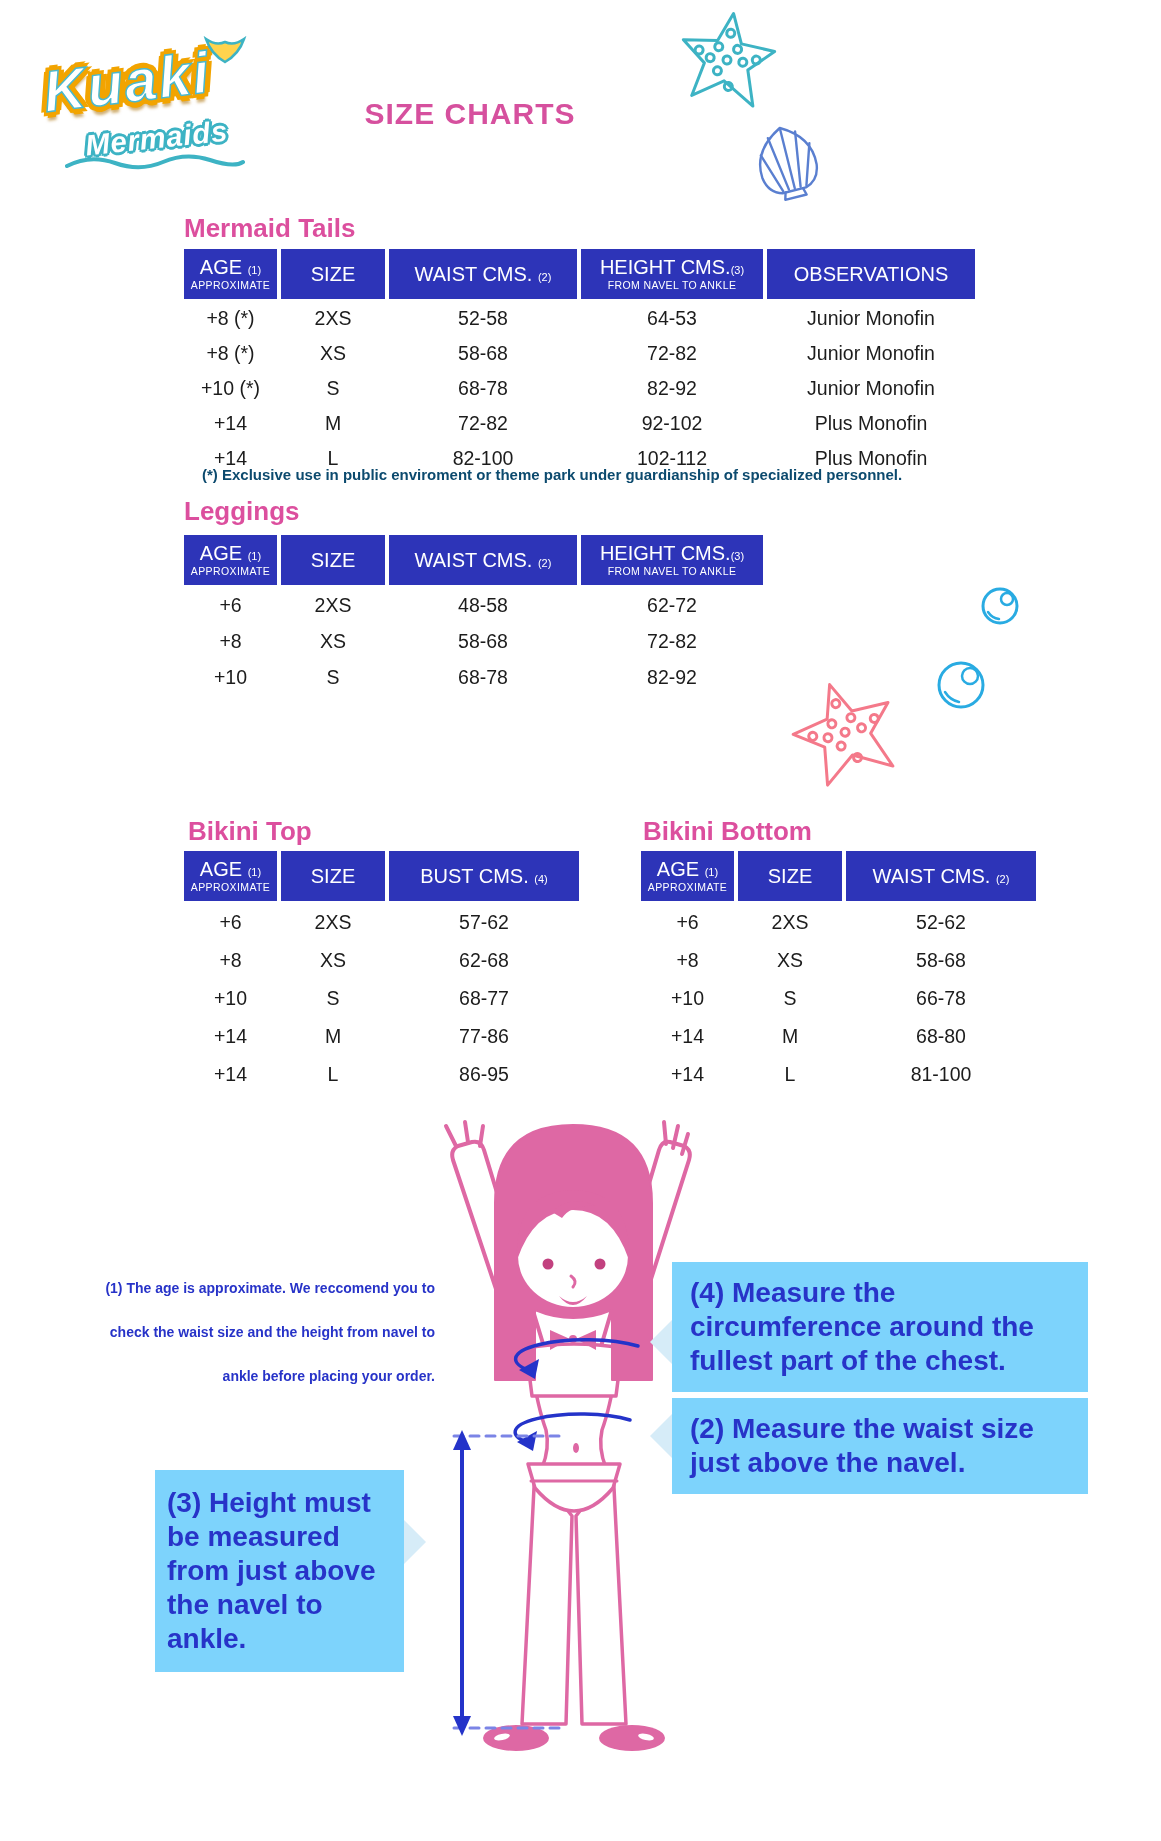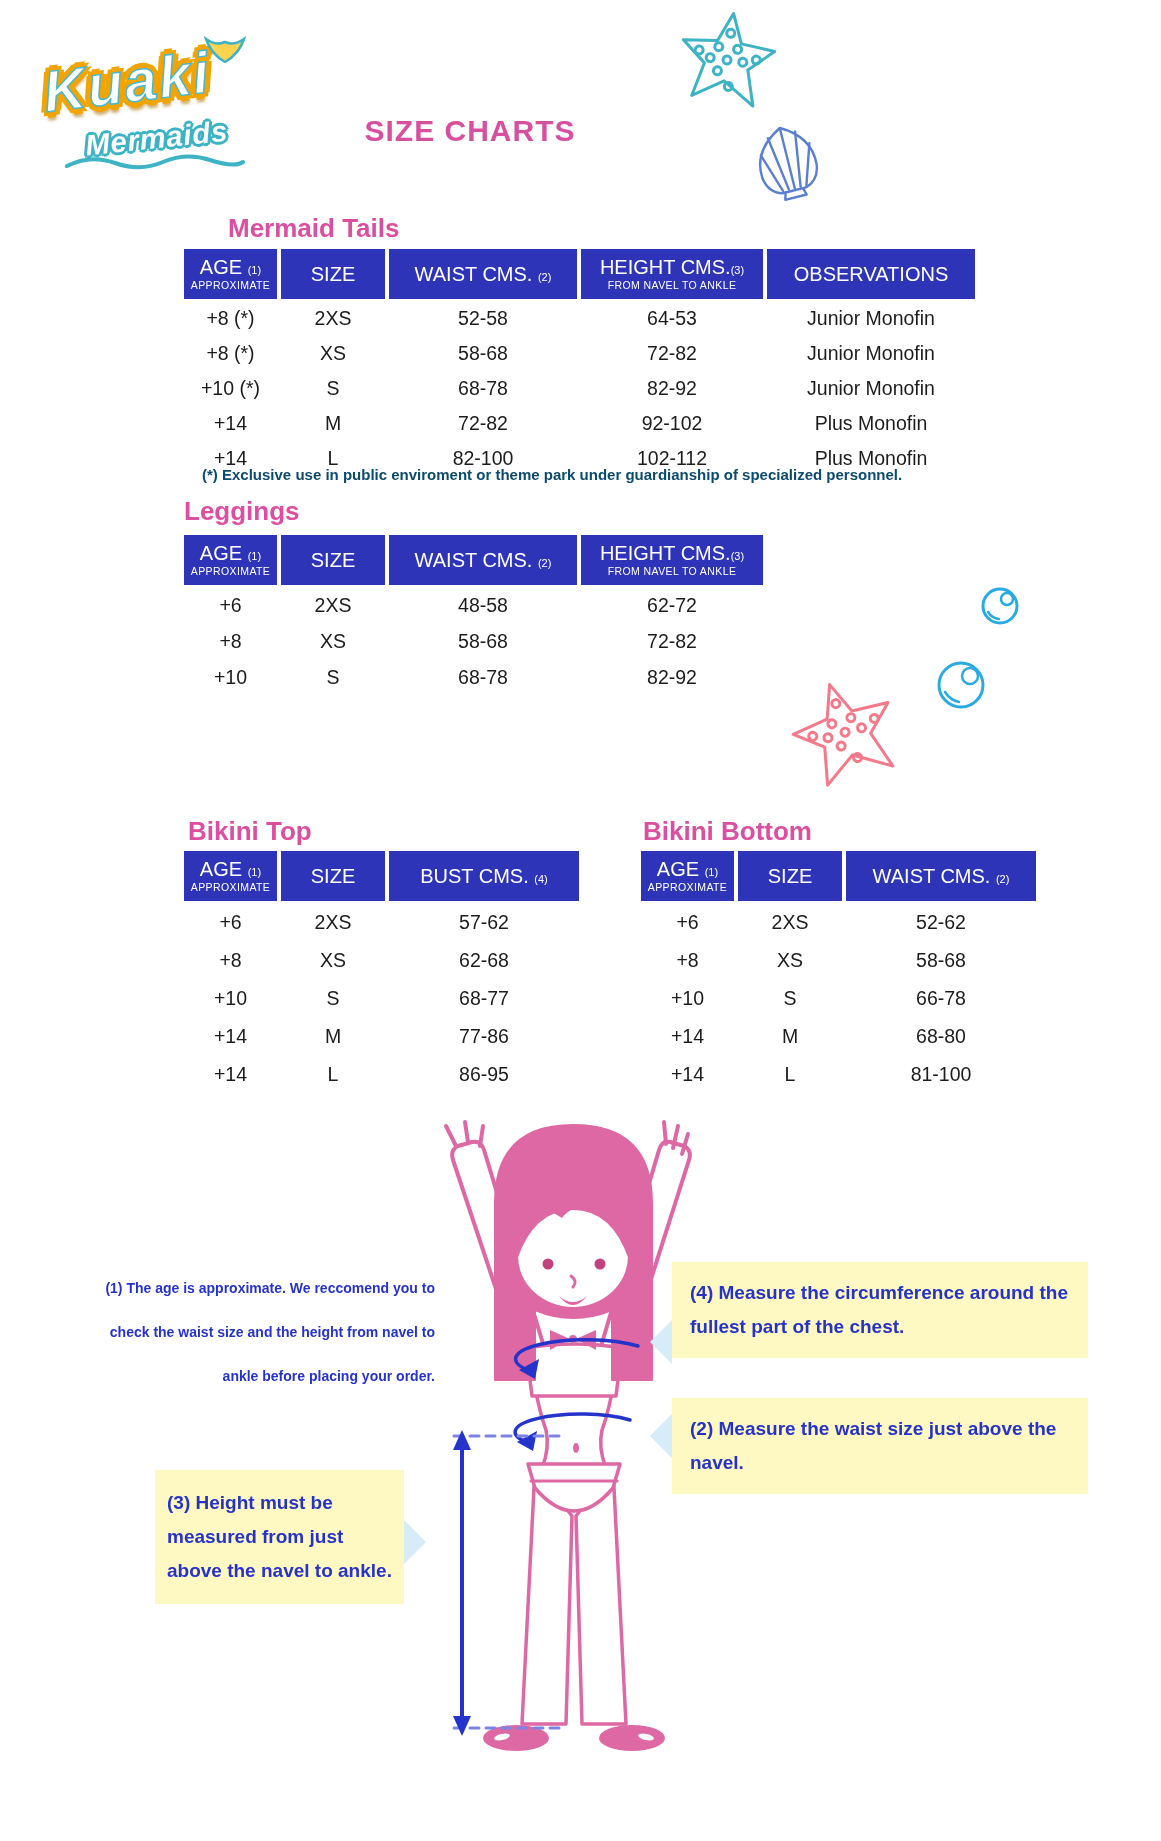--- a/index.html
+++ b/index.html
@@ -24,27 +24,27 @@
     color:#ffffff; transform:rotate(-6deg);
     text-shadow:
       2px 2px 0 #3db3c4, -2px 2px 0 #3db3c4, 2px -2px 0 #3db3c4, -2px -2px 0 #3db3c4,
       0 3px 0 #3db3c4, 0 -3px 0 #3db3c4, 3px 0 0 #3db3c4, -3px 0 0 #3db3c4;
   }
   .logo-tail { position:absolute; left:178px; top:6px; }
   .logo-wave { position:absolute; left:40px; top:122px; }
 
   
   .page-title {
-    position:absolute; left:320px; top:114px; width:300px; text-align:center;
+    position:absolute; left:320px; top:97px; width:300px; text-align:center;
     font-size:30px; font-weight:bold; color:#d6509e; letter-spacing:1px;
   }
 
   
   .section-heading { position:absolute; font-size:26px; font-weight:bold; color:#dc4f9e; }
-  #h-mt  { left:184px; top:213px;margin-left:44px; }
+  #h-mt  { left:184px; top:213px; }
   #h-leg { left:184px; top:496px; }
   #h-bt  { left:188px; top:816px; }
   #h-bb  { left:643px; top:816px; }
 
   
   .size-table { position:absolute; }
   #t-mt  { left:184px; top:249px; }
   #t-leg { left:184px; top:535px; }
   #t-bt  { left:184px; top:851px; }
   #t-bb  { left:641px; top:851px; }
@@ -75,22 +75,22 @@
     position:absolute; left:202px; top:466px; width:800px;
     font-size:15px; font-weight:bold; color:#0c4a6e;
   }
 
   
   .note-plain {
     position:absolute; left:90px; top:1266px; width:345px;
     font-size:14px; line-height:44px; color:#2733c8; font-weight:bold;text-align:right;
   }
   .note-box {
-    position:absolute; background:#fef9c3; color:#2733c8; font-weight:bold;
-    font-size:19px; line-height:34px; padding:14px 18px;
+    position:absolute; background:#7dd3fc; color:#2733c8; font-weight:bold;
+    font-size:28px; line-height:34px; padding:14px 18px;
   }
   #note4 { left:672px; top:1262px; width:380px; }
   #note4::before { content:""; position:absolute; left:-22px; top:58px;
     border:22px solid transparent; border-left:0; border-right:22px solid #d6ecf8; }
   #note2 { left:672px; top:1398px; width:380px; }
   #note2::before { content:""; position:absolute; left:-22px; top:16px;
     border:22px solid transparent; border-left:0; border-right:22px solid #d6ecf8; }
   #note3 { left:155px; top:1470px; width:225px; padding:16px 12px; }
   #note3::after { content:""; position:absolute; right:-22px; top:50px;
     border:22px solid transparent; border-right:0; border-left:22px solid #d6ecf8; }

